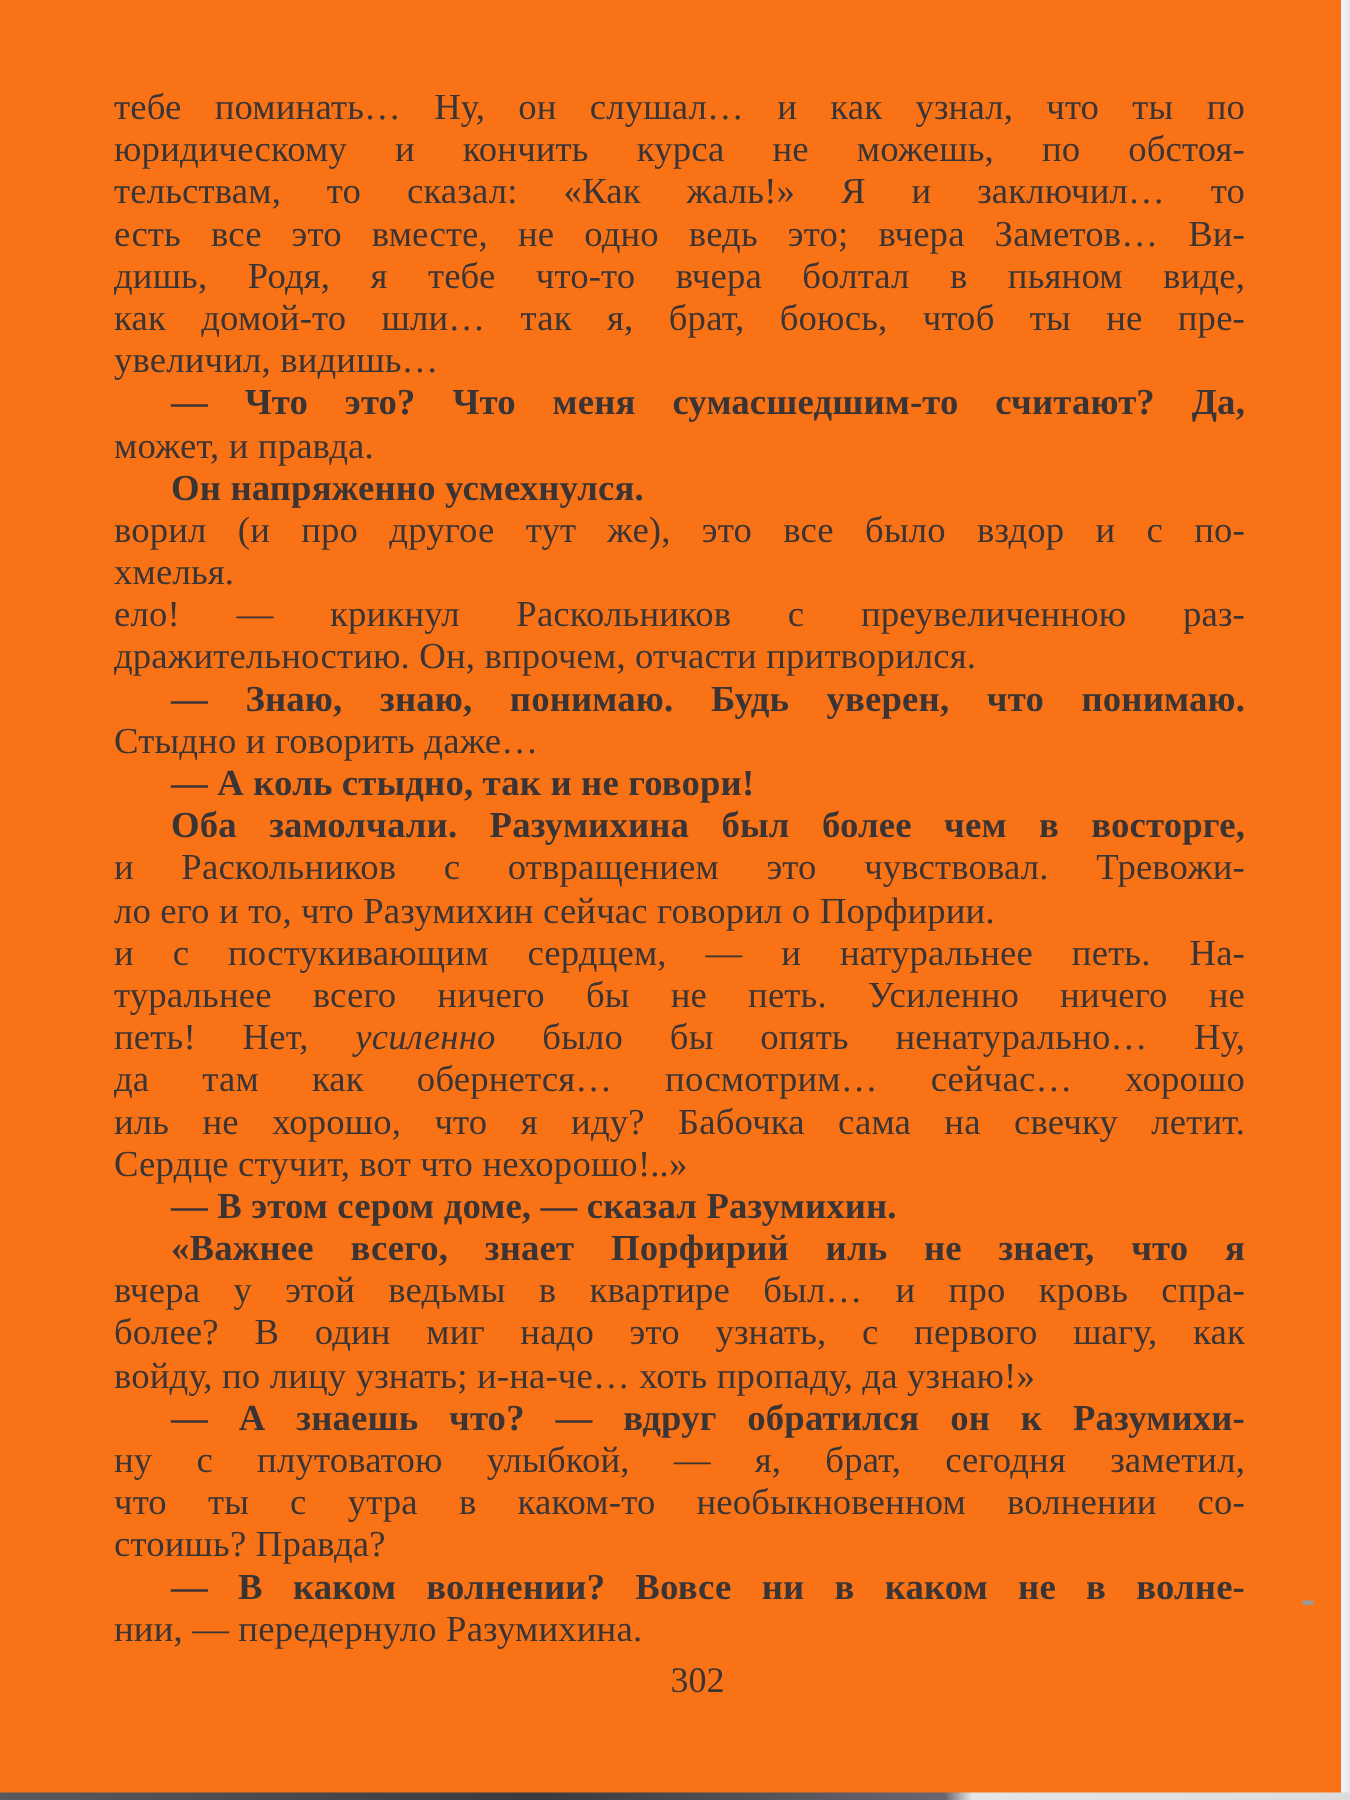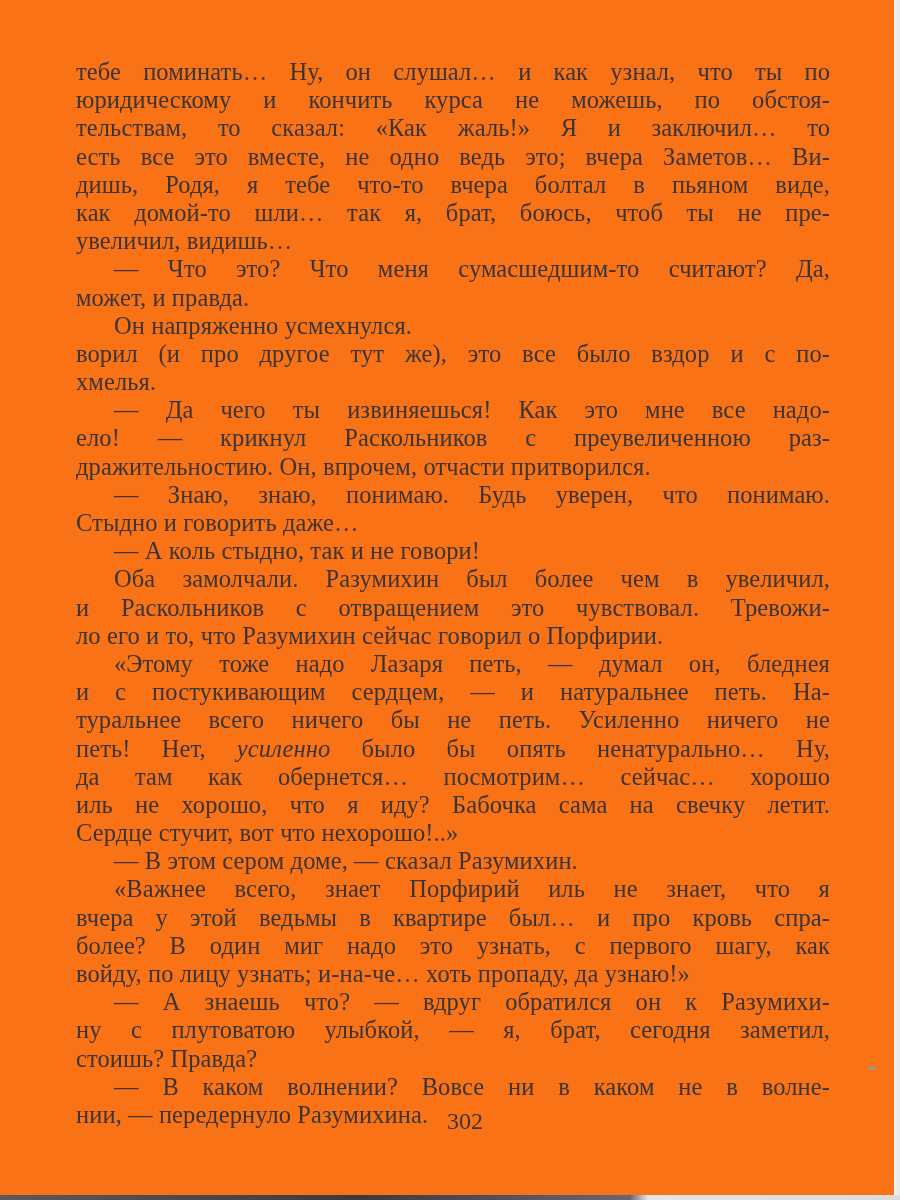--- a/index.html
+++ b/index.html
@@ -24,21 +24,21 @@
     height: 28.2px;
     line-height: 28.2px;
     font-size: 24.5px;
     white-space: nowrap;
     text-align: justify;
     text-align-last: justify;
     letter-spacing: 0.1px;
     font-stretch: condensed;
   }
   .line.last { text-align-last: left; }
-  .line.indent { padding-left: 38px; }
+  .line.indent { padding-left: 38px; font-weight: bold; }
   .line span.it { font-style: italic; }
   .page-number {
     position: absolute;
     left: 15px; width: 900px;
     top: 1108px;
     text-align: center;
     font-size: 24px;
     color: #3a3435;
   }
   .right-edge {
@@ -64,43 +64,42 @@
       <div class="line">тельствам, то сказал: «Как жаль!» Я и заключил… то</div>
       <div class="line">есть все это вместе, не одно ведь это; вчера Заметов… Ви-</div>
       <div class="line">дишь, Родя, я тебе что-то вчера болтал в пьяном виде,</div>
       <div class="line">как домой-то шли… так я, брат, боюсь, чтоб ты не пре-</div>
       <div class="line last">увеличил, видишь…</div>
       <div class="line indent">— Что это? Что меня сумасшедшим-то считают? Да,</div>
       <div class="line last">может, и правда.</div>
       <div class="line indent last">Он напряженно усмехнулся.</div>
       <div class="line">ворил (и про другое тут же), это все было вздор и с по-</div>
       <div class="line last">хмелья.</div>
-      <div class="line indent">— Да чего ты извиняешься! Как это мне все надо-</div>
       <div class="line">ело! — крикнул Раскольников с преувеличенною раз-</div>
       <div class="line last">дражительностию. Он, впрочем, отчасти притворился.</div>
       <div class="line indent">— Знаю, знаю, понимаю. Будь уверен, что понимаю.</div>
       <div class="line last">Стыдно и говорить даже…</div>
       <div class="line indent last">— А коль стыдно, так и не говори!</div>
-      <div class="line indent">Оба замолчали. Разумихин был более чем в увеличил,</div>
+      <div class="line indent">Оба замолчали. Разумихина был более чем в восторге,</div>
       <div class="line">и Раскольников с отвращением это чувствовал. Тревожи-</div>
       <div class="line last">ло его и то, что Разумихин сейчас говорил о Порфирии.</div>
-      <div class="line indent">«Этому тоже надо Лазаря петь, — думал он, бледнея</div>
       <div class="line">и с постукивающим сердцем, — и натуральнее петь. На-</div>
       <div class="line">туральнее всего ничего бы не петь. Усиленно ничего не</div>
       <div class="line"><span>петь! Нет, </span><span class="it">усиленно</span><span> было бы опять ненатурально… Ну,</span></div>
       <div class="line">да там как обернется… посмотрим… сейчас… хорошо</div>
       <div class="line">иль не хорошо, что я иду? Бабочка сама на свечку летит.</div>
       <div class="line last">Сердце стучит, вот что нехорошо!..»</div>
       <div class="line indent last">— В этом сером доме, — сказал Разумихин.</div>
       <div class="line indent">«Важнее всего, знает Порфирий иль не знает, что я</div>
       <div class="line">вчера у этой ведьмы в квартире был… и про кровь спра-</div>
       <div class="line">более? В один миг надо это узнать, с первого шагу, как</div>
       <div class="line last">войду, по лицу узнать; и-на-че… хоть пропаду, да узнаю!»</div>
       <div class="line indent">— А знаешь что? — вдруг обратился он к Разумихи-</div>
       <div class="line">ну с плутоватою улыбкой, — я, брат, сегодня заметил,</div>
+      <div class="line">что ты с утра в каком-то необыкновенном волнении со-</div>
       <div class="line last">стоишь? Правда?</div>
       <div class="line indent">— В каком волнении? Вовсе ни в каком не в волне-</div>
       <div class="line last">нии, — передернуло Разумихина.</div>
     </div>
   <div class="page-number">302</div>
   <div class="speck"></div>
   <div class="right-edge"></div>
   <div class="bottom-edge"></div>
 </div>
 

